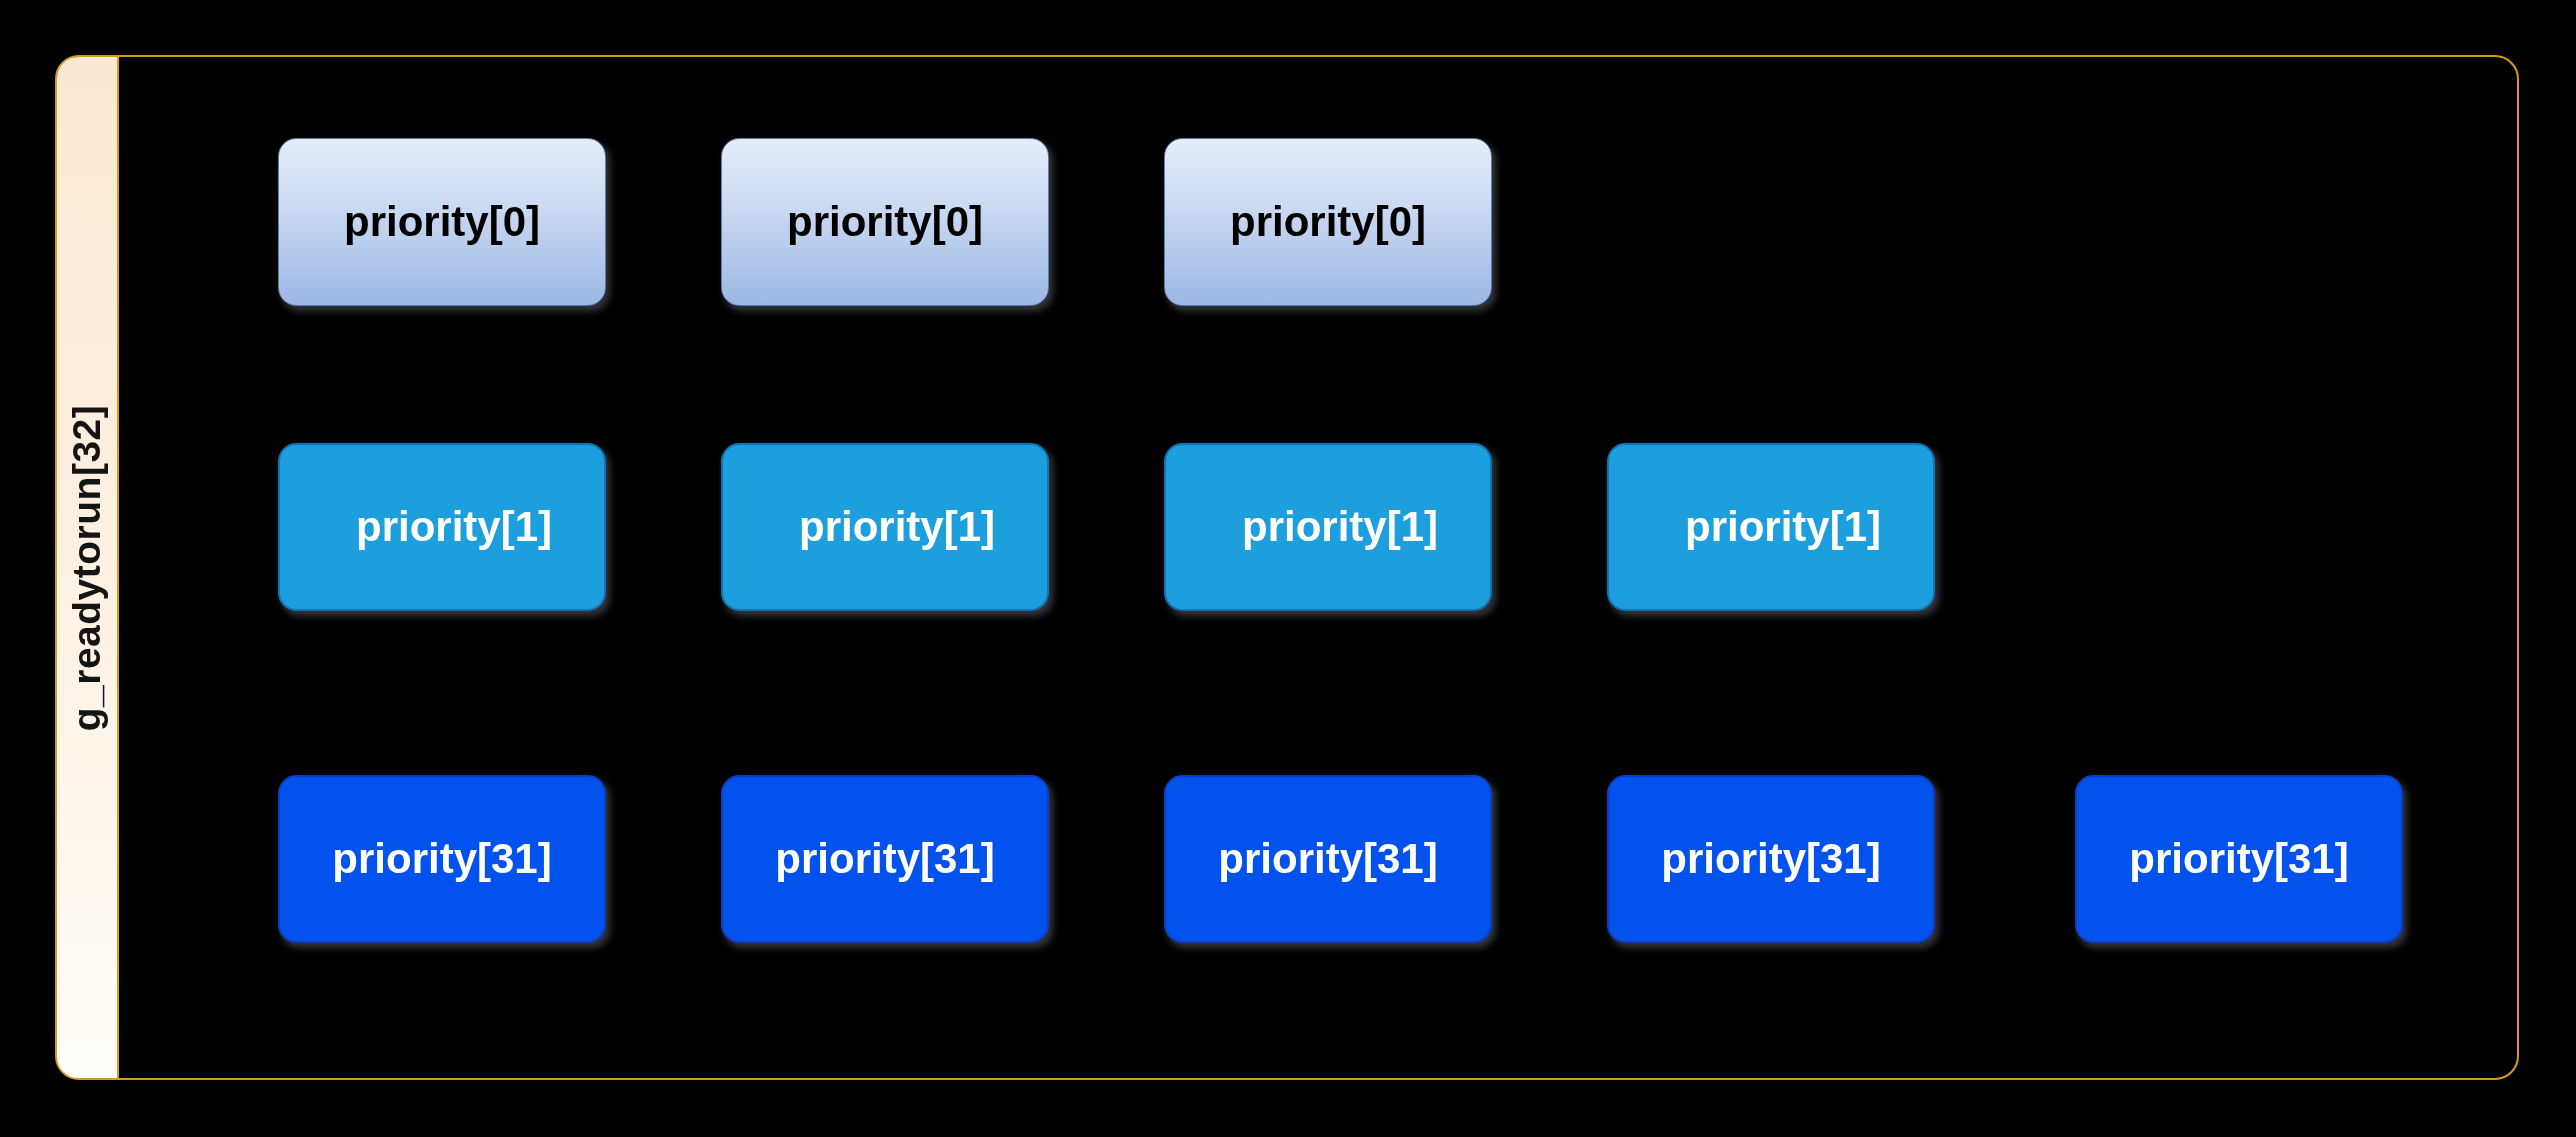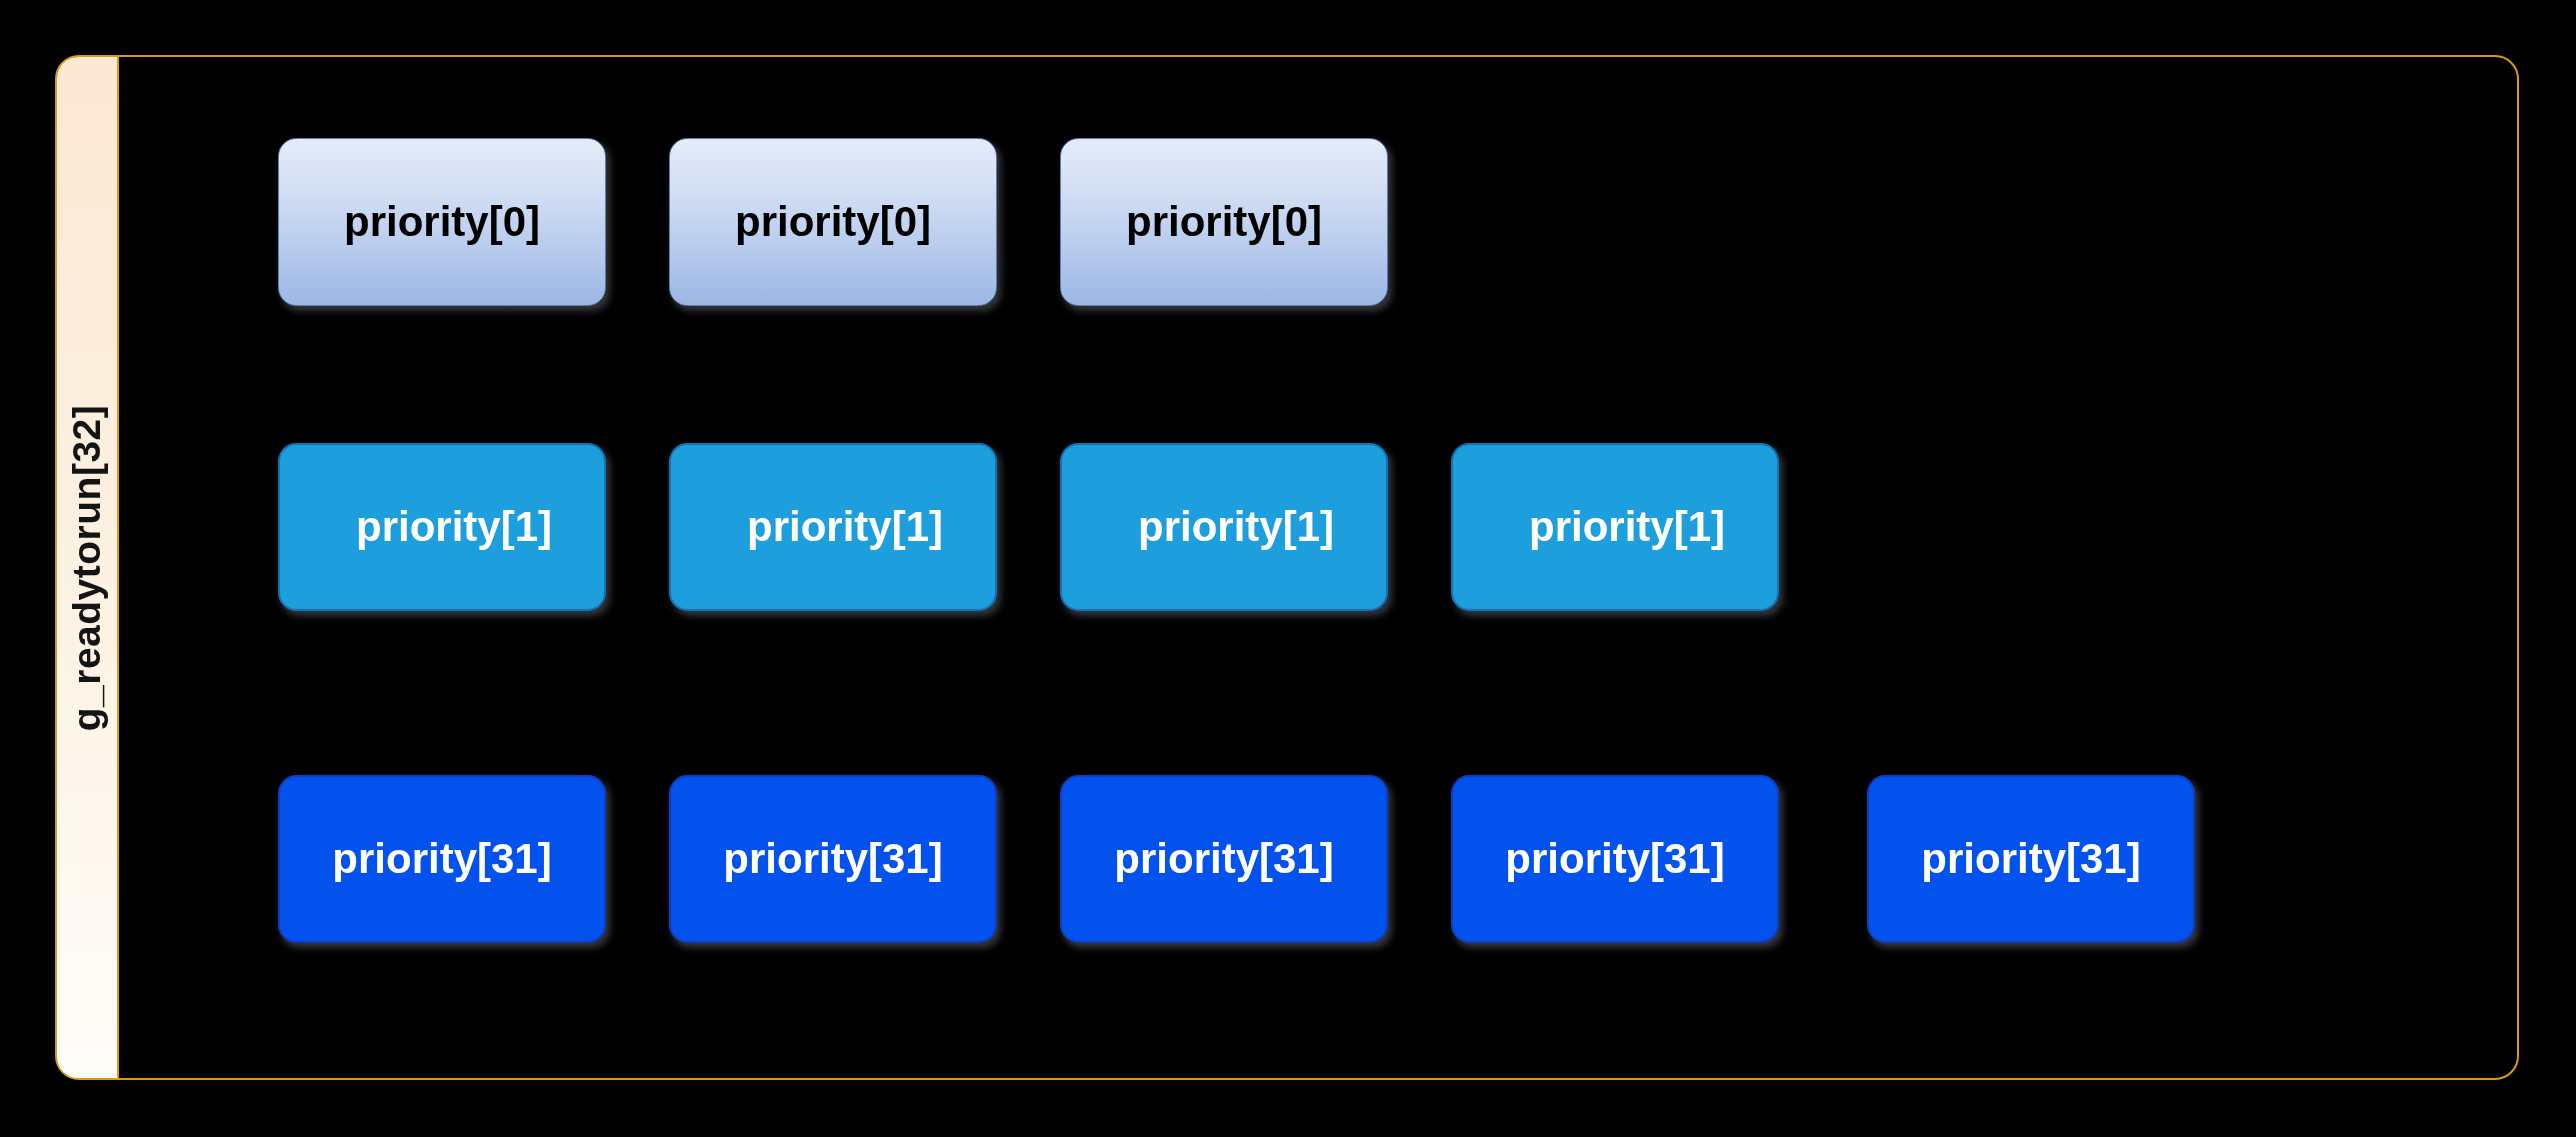--- a/index.html
+++ b/index.html
@@ -59,21 +59,21 @@
     font-size: 39px;
     letter-spacing: 0.5px;
     color: #141414;
   }
 
   
   .row {
     position: absolute;
     left: 221px;
     display: flex;
-    gap: 63px;
+    gap: 115px;
   }
   .row-0 { top: 81px; }
   .row-1 { top: 386px; }
   .row-2 { top: 718px; }
 
   .box {
     width: 328px;
     height: 168px;
     box-sizing: border-box;
     border-radius: 18.4px;

